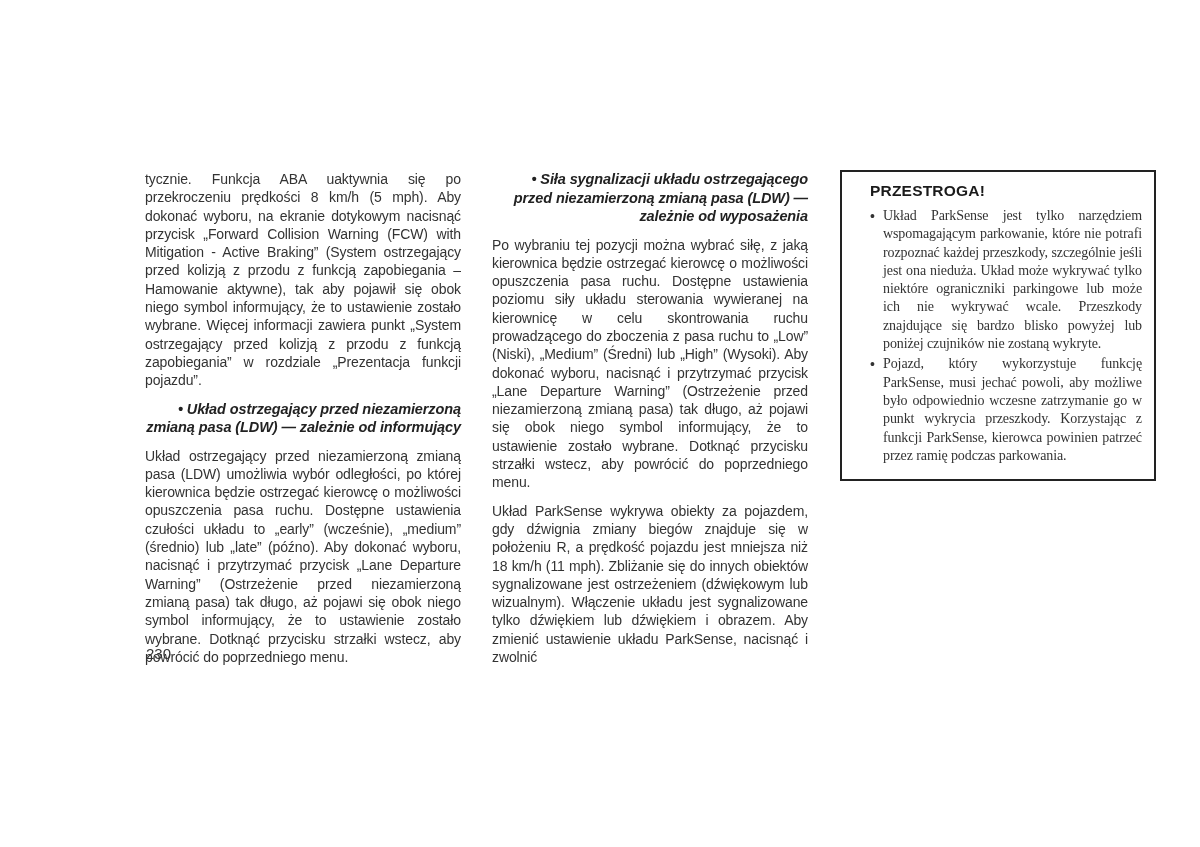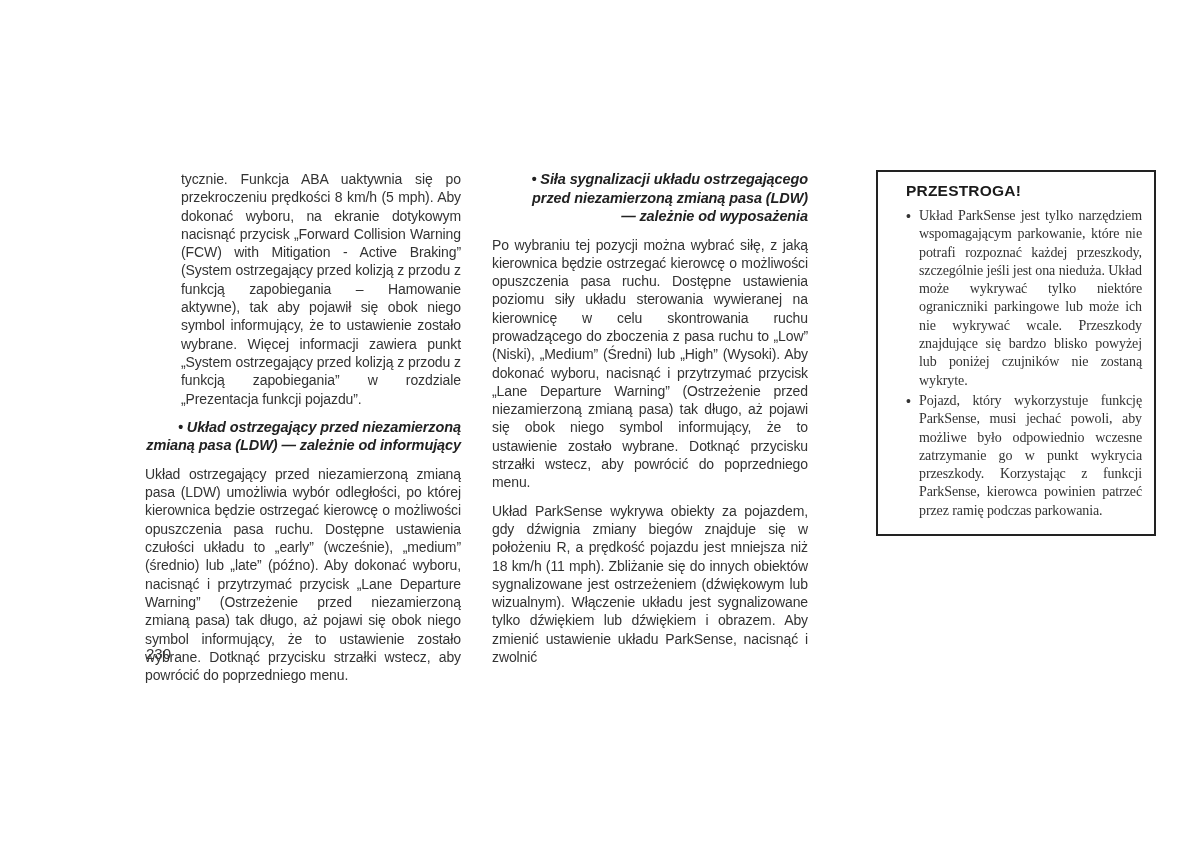--- a/index.html
+++ b/index.html
@@ -18,21 +18,21 @@
     top: 170px;
     width: 316px;
     font-size: 14px;
     line-height: 18.3px;
     text-align: justify;
     letter-spacing: -0.1px;
   }
   .col-left   { left: 145px; }
   .col-middle { left: 492px; }
   .col-right  { left: 840px; }
-  .col > :first-child { margin-top: 0; margin-left: 36px; }
+  .col > :first-child { margin-top: 0; }
   p.body {
     margin: 0 0 10px 0;
   }
   h3.heading {
     margin: 9px 0 10px 0;
     font-size: 14.5px;
     line-height: 18.5px;
     font-weight: bold;
     font-style: italic;
     color: #222222;

